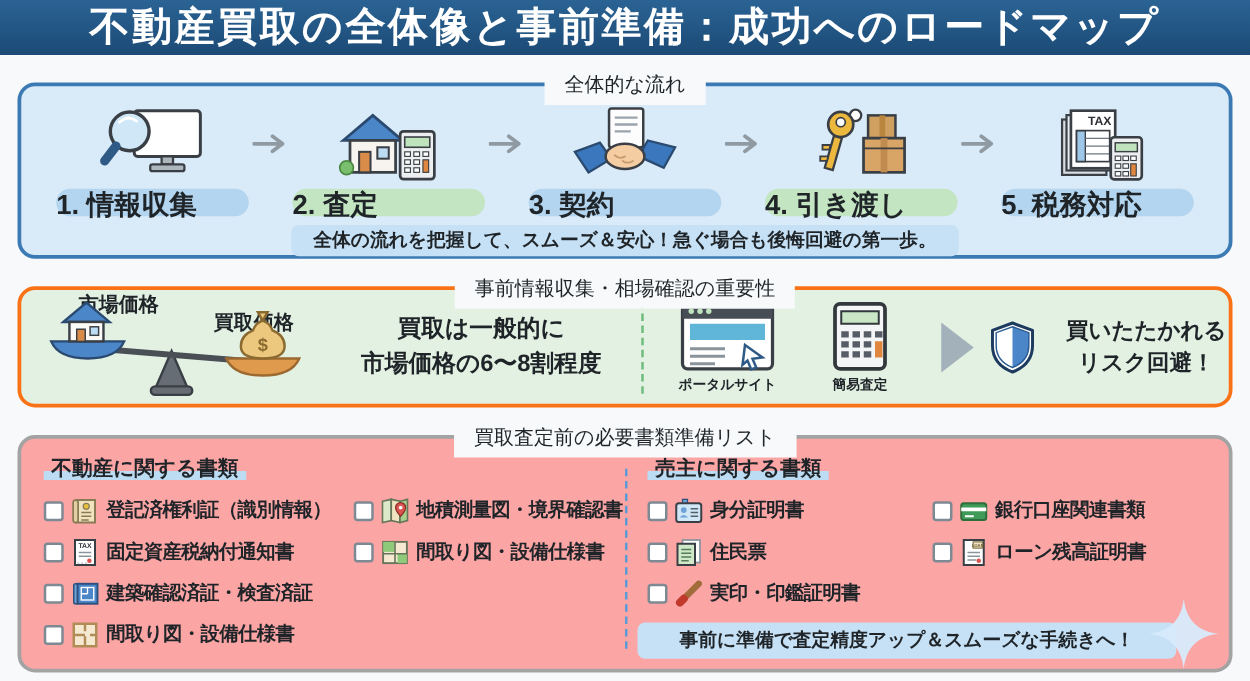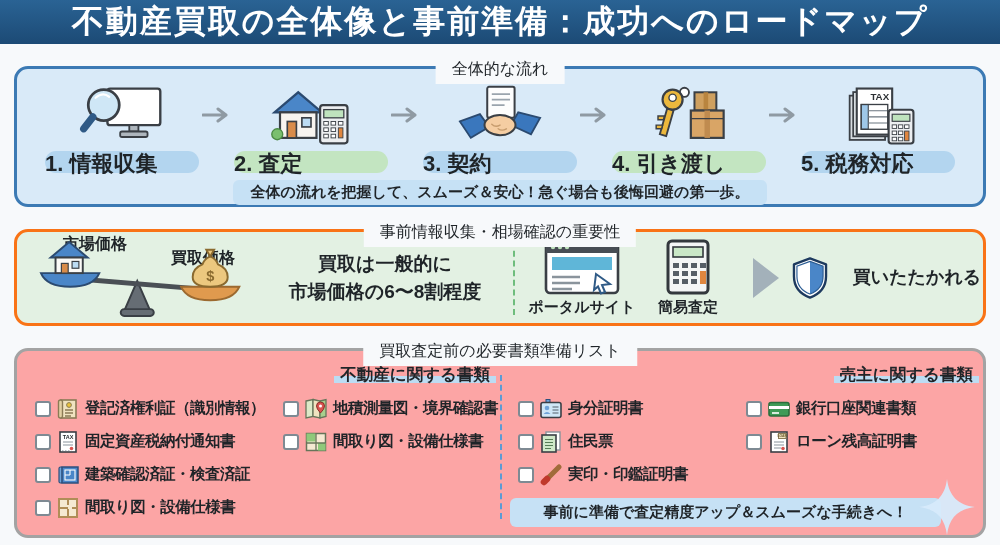--- a/index.html
+++ b/index.html
@@ -46,32 +46,32 @@
   .market-section { top:229px; height:97px; background:#e3f1e3; border:3px solid #f97316; }
   .market-row { display:flex; align-items:center; height:100%; padding-left:16px; }
   .scale-wrap { position:relative; width:238px; height:93px; flex:none; }
   .scale-wrap svg { position:absolute; left:6px; bottom:2px; }
   .scale-label { position:absolute; font-size:16px; font-weight:bold; white-space:nowrap; }
   .scale-label-left  { left:30px; top:3px; }
   .scale-label-right { left:138px; top:17px; }
   .market-msg { width:228px; text-align:center; font-size:19px; font-weight:bold; line-height:1.45; flex:none; }
   .market-divider { border-left:2px dashed #6fbd7d; height:74px; margin:0 14px; flex:none; }
   .tool { width:106px; display:flex; flex-direction:column; align-items:center; flex:none; }
-  .tool-label { font-size:15px; font-weight:bold; margin-top:3px; white-space:nowrap; }
+  .tool-label { font-size:11px; font-weight:bold; margin-top:3px; white-space:nowrap; }
   .big-arrow {
     width:0; height:0; flex:none; margin:0 12px;
     border-left:26px solid #a3b1ba; border-top:20px solid transparent; border-bottom:20px solid transparent;
   }
   .market-result { width:132px; text-align:center; font-size:18px; font-weight:bold; line-height:1.4; margin-left:22px; flex:none; }
   
   .docs-section { top:348px; height:190px; background:#fca5a5; border:3px solid #a3a3a3; }
   .docs-body { display:flex; height:100%; position:relative; }
   .docs-divider { position:absolute; left:50%; top:24px; bottom:16px; border-left:2px dashed #5b9bd5; }
   .docs-half { width:50%; padding:13px 4px 6px 18px; position:relative; }
-  .docs-header { text-align:right; margin-bottom:6px; }
+  .docs-header { text-align:left; margin-bottom:6px; }
   .docs-header span {
     font-size:16.5px; font-weight:bold; padding:0 6px;
     background:linear-gradient(transparent 62%, #bcdcf3 62%);
   }
   .docs-cols { display:flex; }
   .docs-col1 { width:248px; flex:none; }
   .docs-col1-r { width:228px; flex:none; }
   .doc-item { display:flex; align-items:center; height:33px; }
   .checkbox {
     width:16px; height:16px; background:#fff; border:2px solid #7e8a93;
@@ -293,20 +293,21 @@
     <div class="big-arrow"></div>
 
     <svg width="62" height="70" viewBox="0 0 64 72">
       <path d="M32 3 L59 13 V33 C59 52 48 63 32 69 C16 63 5 52 5 33 V13 Z" fill="#ffffff" stroke="#1d3a5f" stroke-width="4" stroke-linejoin="round"></path>
       <path d="M32 8 L54 16 V33 C54 49 45 58 32 63 Z" fill="#4a86c8"></path>
       <path d="M32 8 L54 16 V33 C54 49 45 58 32 63 C19 58 10 49 10 33 V16 Z" fill="none" stroke="#2b5d94" stroke-width="2"></path>
     </svg>
 
     <div class="market-result">
       <div>買いたたかれる</div>
+      <div>リスク回避！</div>
     </div>
   </div>
 </div>
 
 <div class="section docs-section">
   <div class="sec-title">買取査定前の必要書類準備リスト</div>
   <div class="docs-body">
     <div class="docs-divider"></div>
 
     <div class="docs-half">

